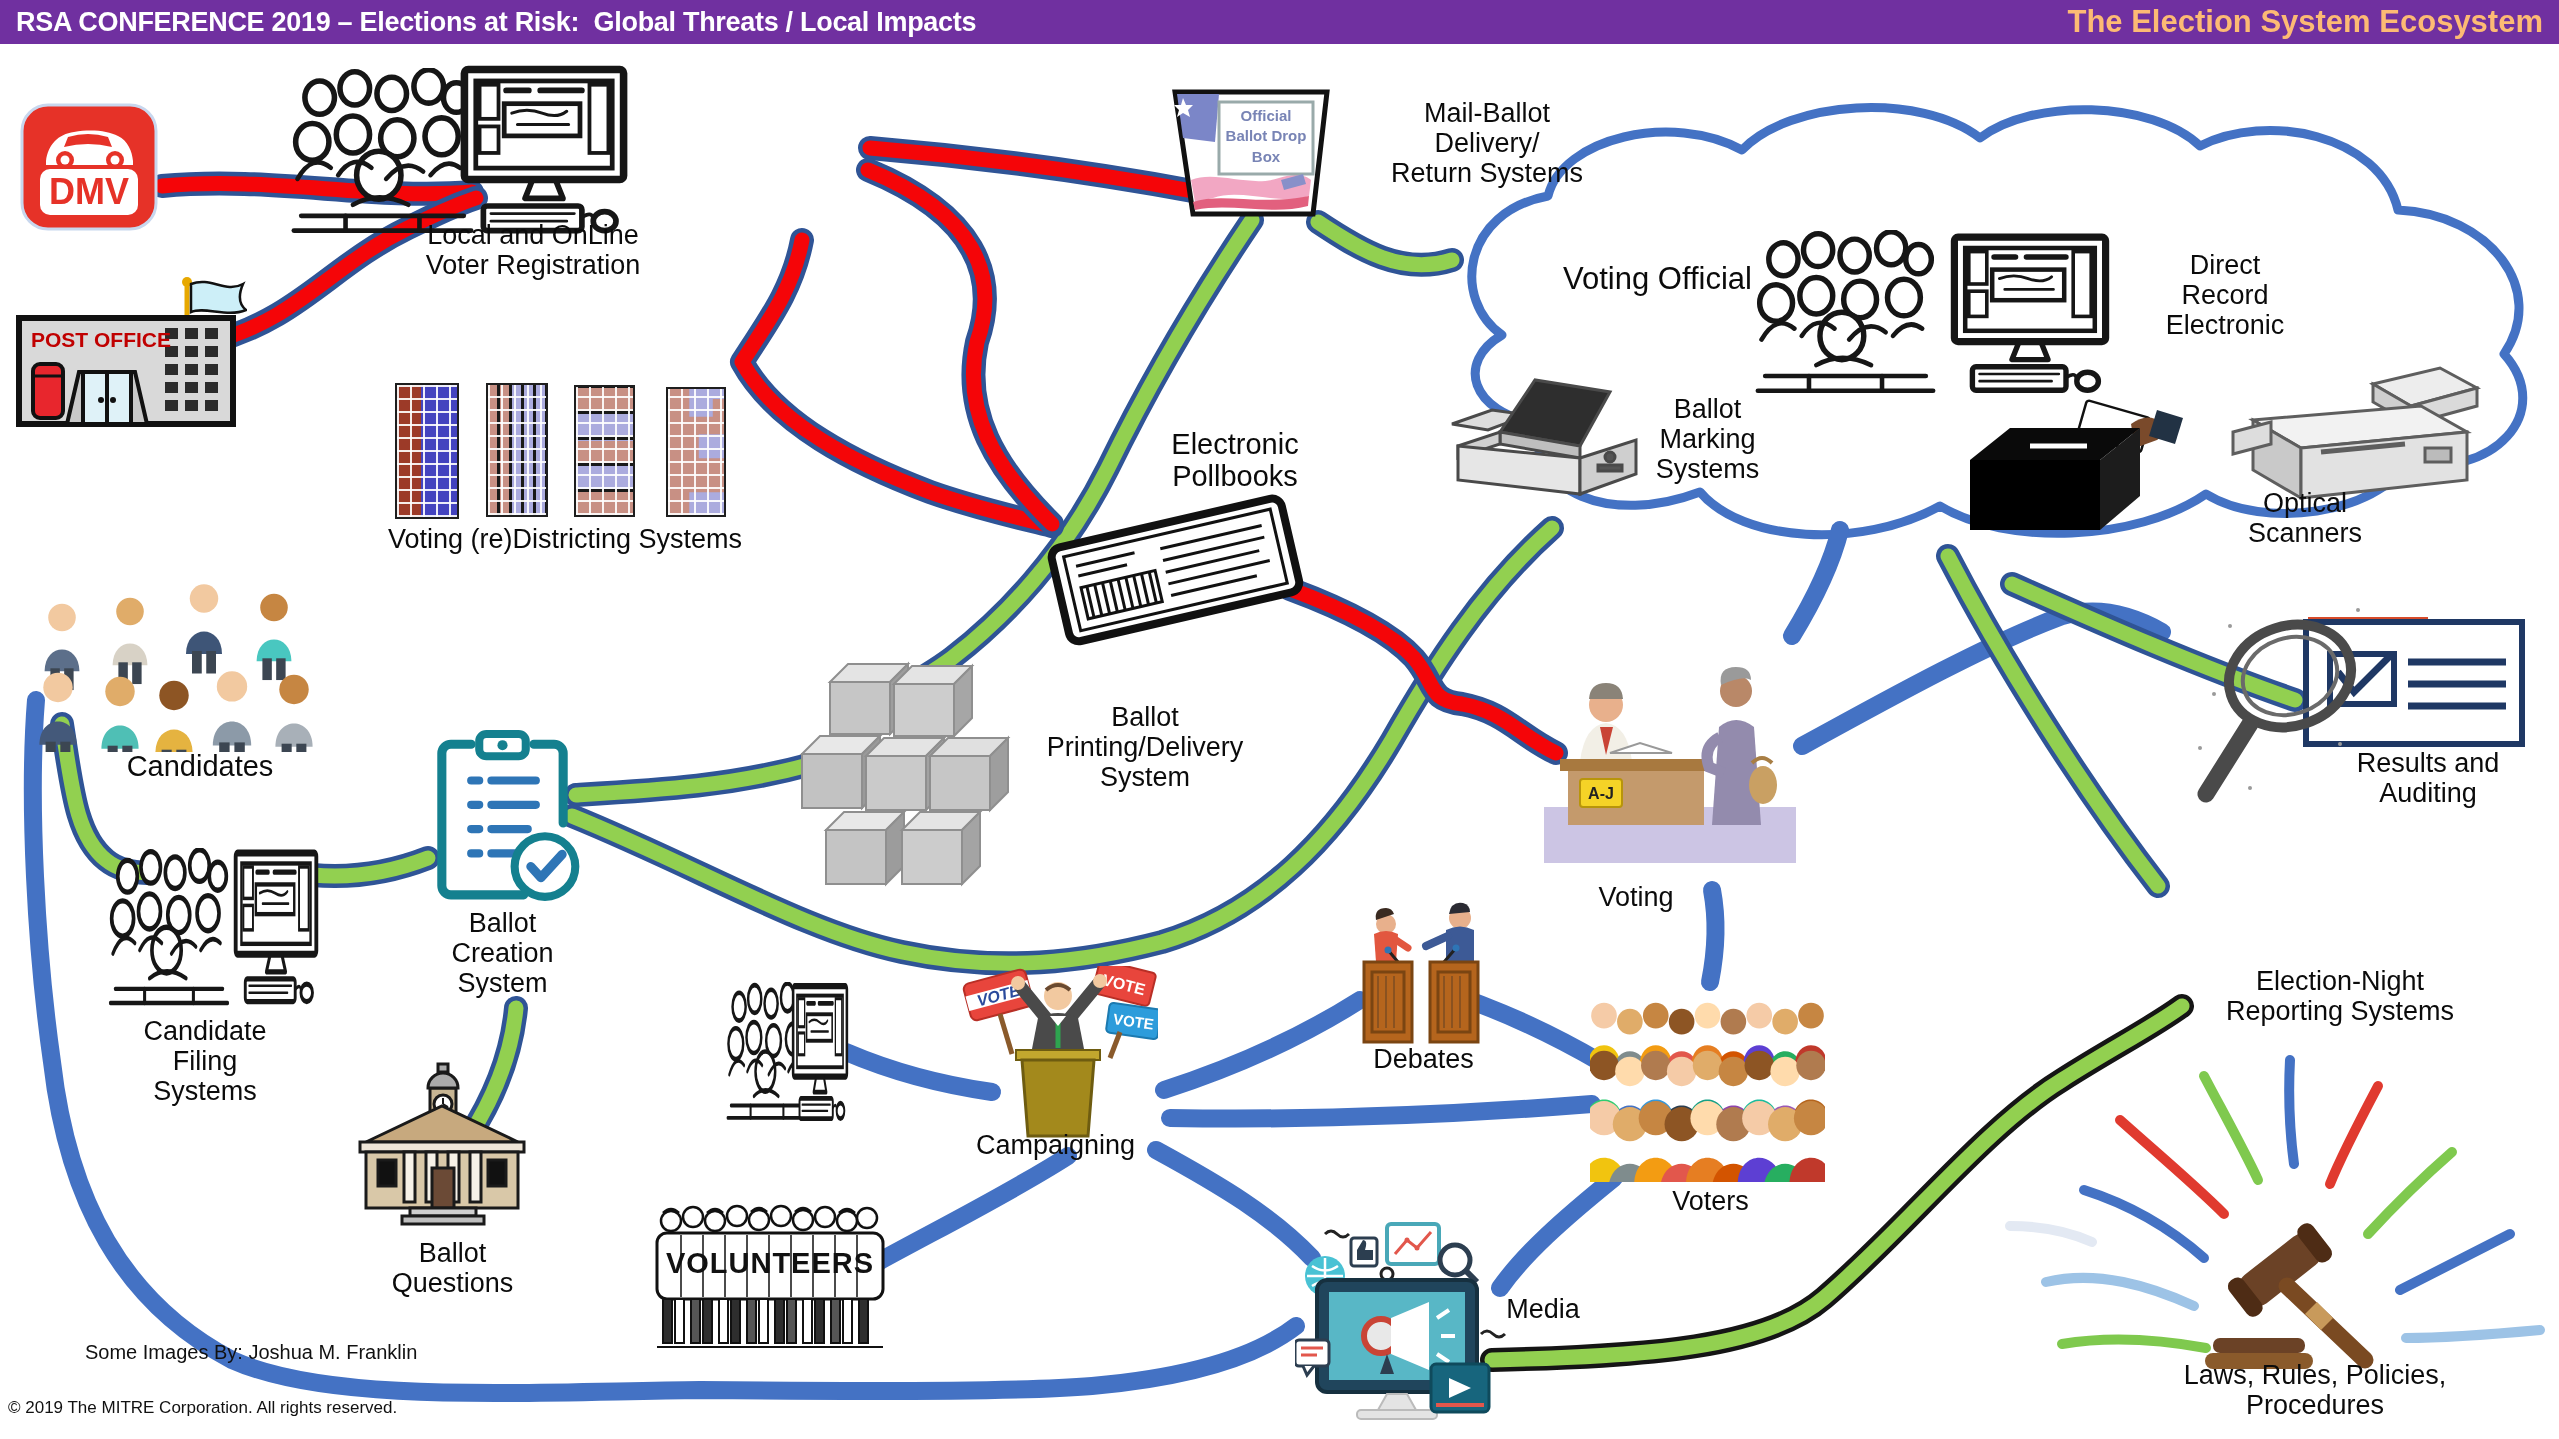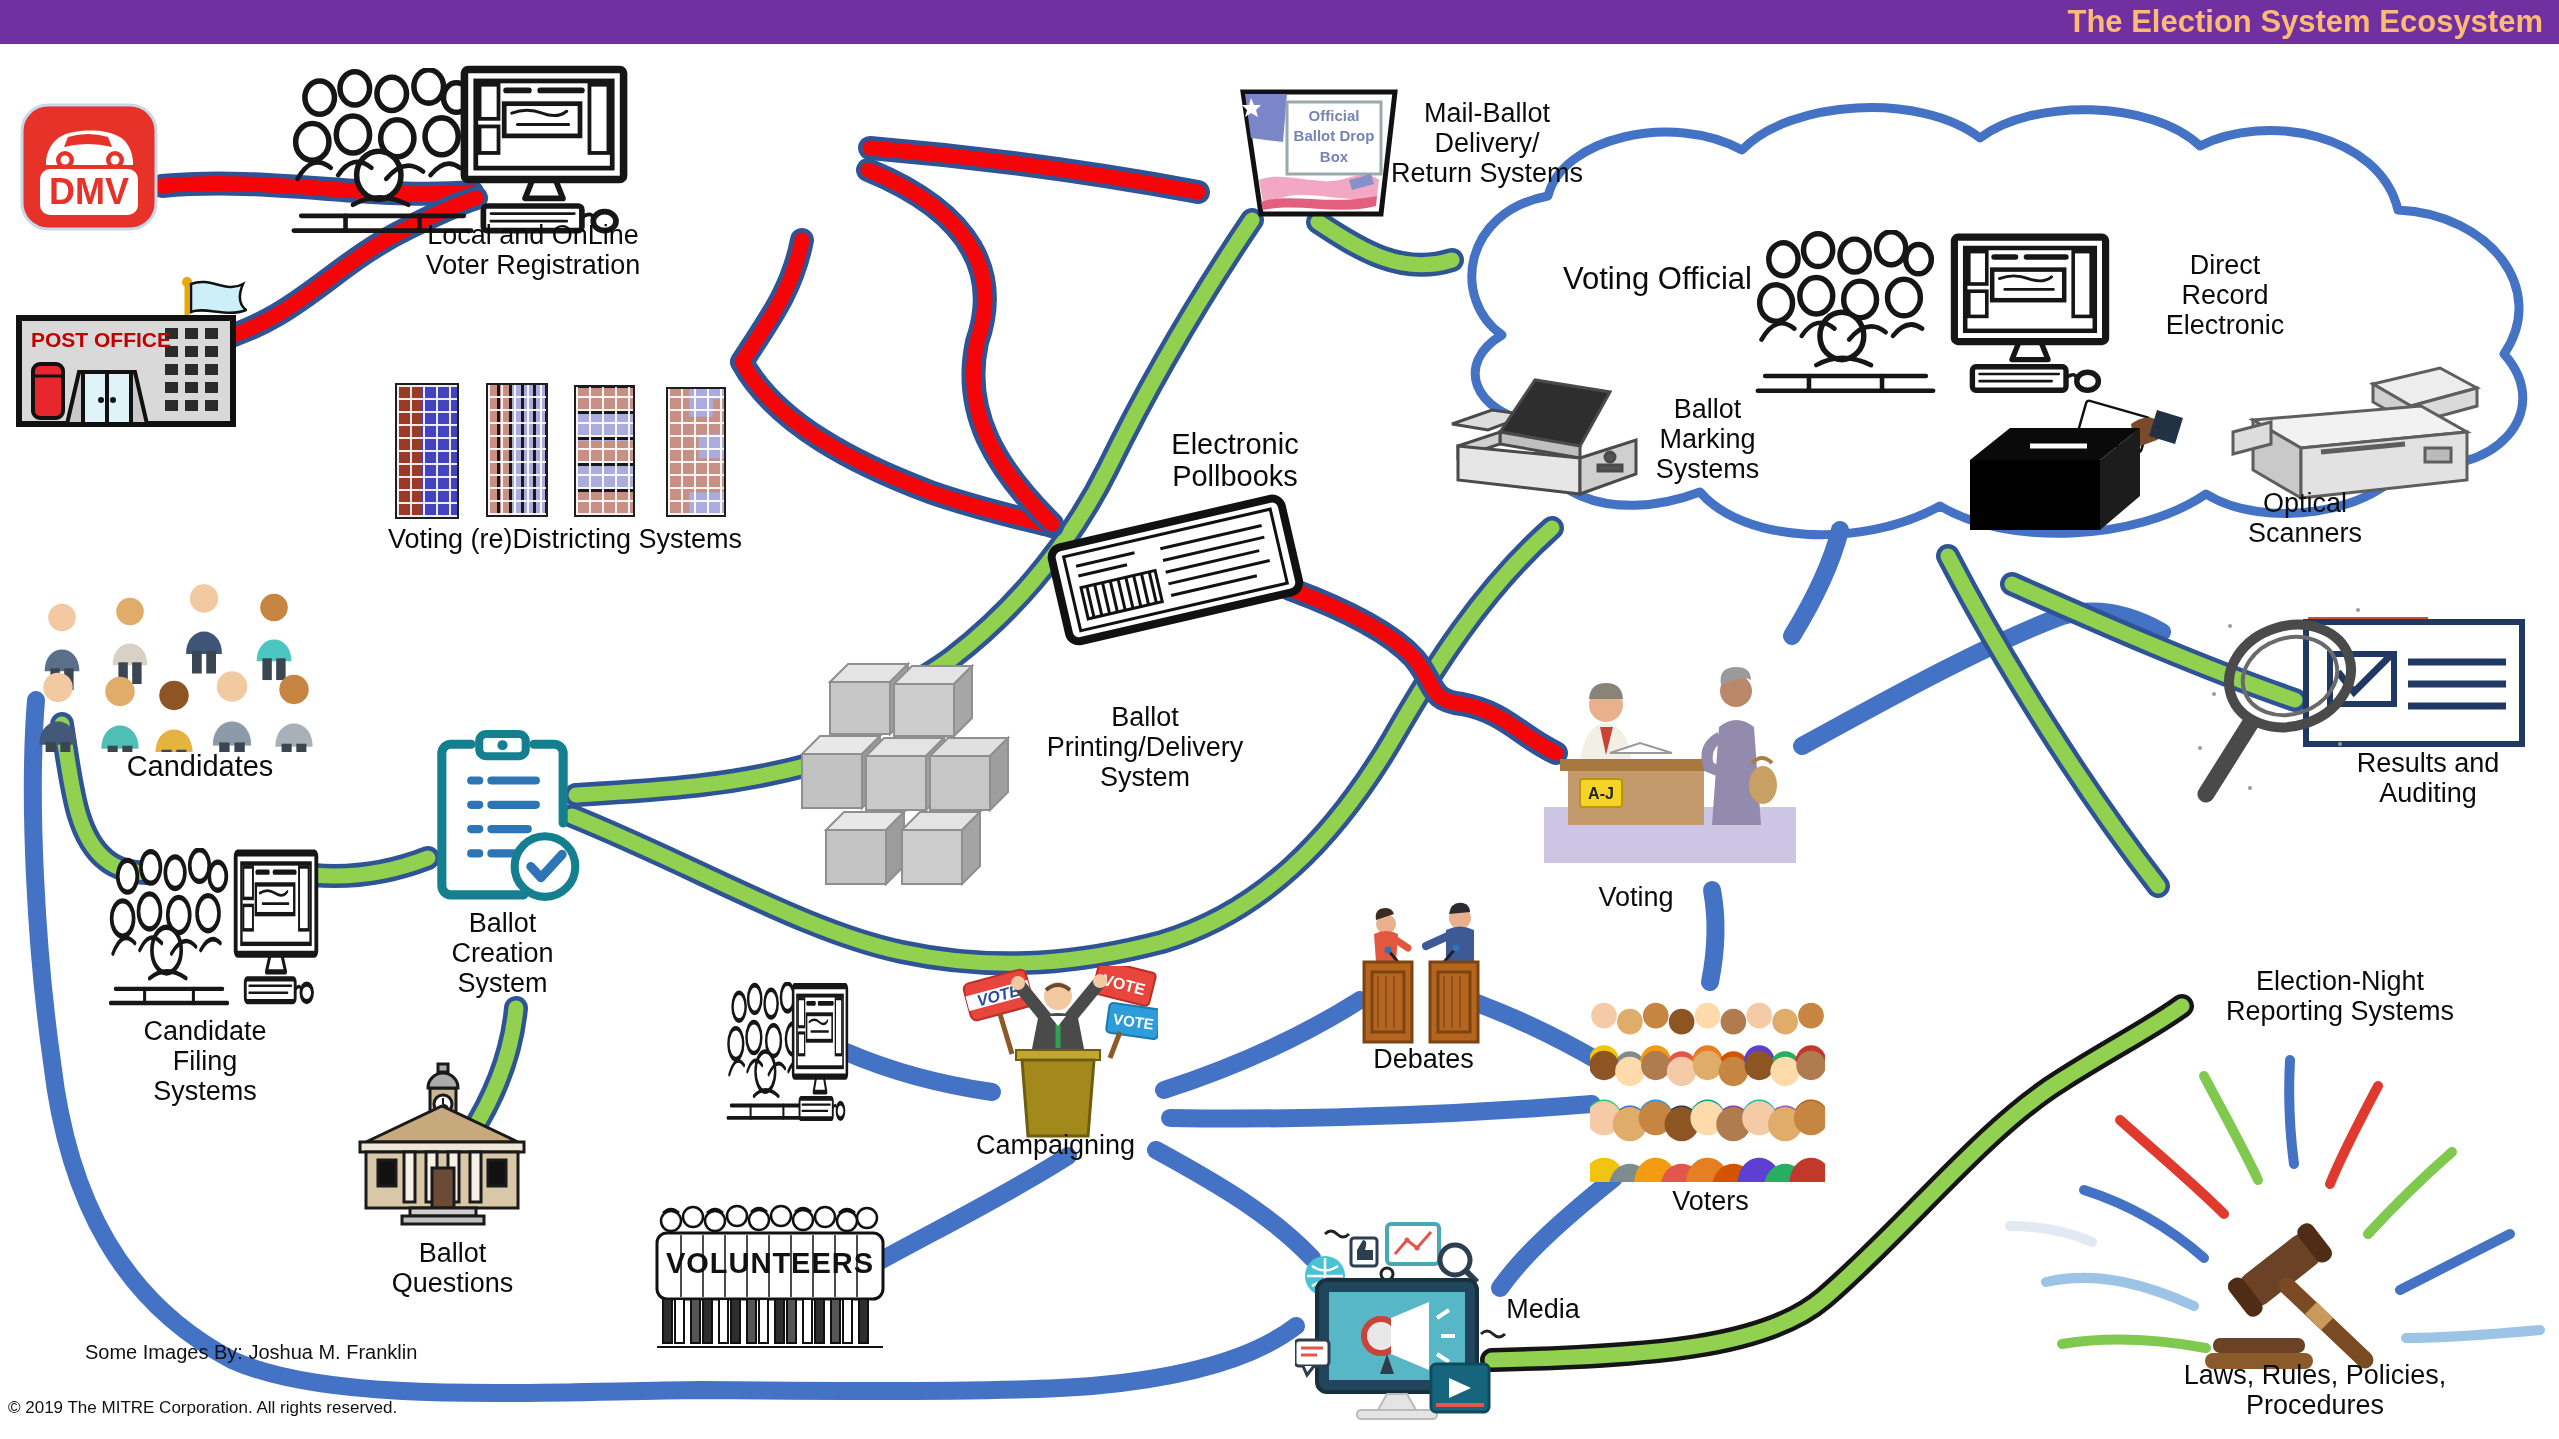--- a/index.html
+++ b/index.html
@@ -43,20 +43,21 @@
   .po-sign{position:absolute;font-weight:bold;color:#C00000;font-size:21px;white-space:nowrap}
   .banner-txt{font-weight:900}
   .foot{position:absolute;z-index:3;color:#111}
 </style>
 </head>
 <body>
 
 <div id="stage">
 
   <div id="hdr">
+    <div class="hl">RSA CONFERENCE 2019 – Elections at Risk:  Global Threats / Local Impacts</div>
     <div class="hr">The Election System Ecosystem</div>
   </div>
 
   <svg class="wires" width="2559" height="1439" viewBox="0 0 2559 1439">
     <defs>
       <path id="p-r1" d="M 162 186 C 270 176, 370 200, 472 192"></path>
       <path id="p-r2" d="M 212 342 C 300 318, 330 266, 408 228 C 432 216, 452 206, 476 198"></path>
       <path id="p-r3" d="M 870 148 C 990 158, 1090 172, 1198 192"></path>
       <path id="p-r4a" d="M 802 240 C 792 292, 766 324, 742 362 C 776 424, 856 464, 930 492 C 975 508, 1012 516, 1052 526"></path>
       <path id="p-r4b" d="M 868 170 C 975 214, 1000 276, 977 342 C 962 412, 995 468, 1052 524"></path>
@@ -260,21 +261,21 @@
   <div class="node" style="left:395px;top:380px;width:340px;height:142px">
     <div id="g1" class="cells" style="left:0px;top:3px;width:64px;height:136px"></div>
     <div id="g2" class="cells" style="left:91px;top:3px;width:62px;height:134px"></div>
     <div id="g3" class="cells" style="left:179px;top:5px;width:61px;height:132px"></div>
     <div id="g4" class="cells" style="left:271px;top:7px;width:60px;height:130px">
         <div class="pink"></div>
       </div>
   </div>
   <div class="lbl" style="left:355px;top:524px;width:420px">Voting (re)Districting Systems</div>
 
-  <div class="node" style="left:1229px;top:84px;width:180px;height:138px">
+  <div class="node" style="left:1161px;top:84px;width:180px;height:138px">
     <svg width="180" height="138" viewBox="0 0 180 138">
       <path d="M14,8 L166,8 L152,130 L32,130 Z" fill="#fff" stroke="#111" stroke-width="5"></path>
       <path d="M16,10 L58,10 L54,58 L22,54 Z" fill="#7B86C8"></path>
       <path d="M22,14 l3,7 7,0 -5,5 2,7 -7,-4 -6,4 2,-7 -5,-5 7,0 Z" fill="#fff"></path>
       <path d="M30,96 C55,86 90,104 118,94 C135,88 146,92 150,96 L148,112 C120,122 80,104 52,114 L34,118 Z" fill="#F2A7C3"></path>
       <path d="M32,118 C60,108 100,122 148,112 L147,122 C110,132 70,118 34,126 Z" fill="#E2607E"></path>
       <rect x="58" y="18" width="94" height="72" fill="#fff" stroke="#9aa" stroke-width="3"></rect>
       <path d="M120,96 l22,-6 3,10 -22,6 Z" fill="#8890C9"></path>
     </svg>
     <div class="lbl" style="left:60px;top:22px;width:90px;font-size:15px;font-weight:bold;color:#7884B5;line-height:1.35">Official

